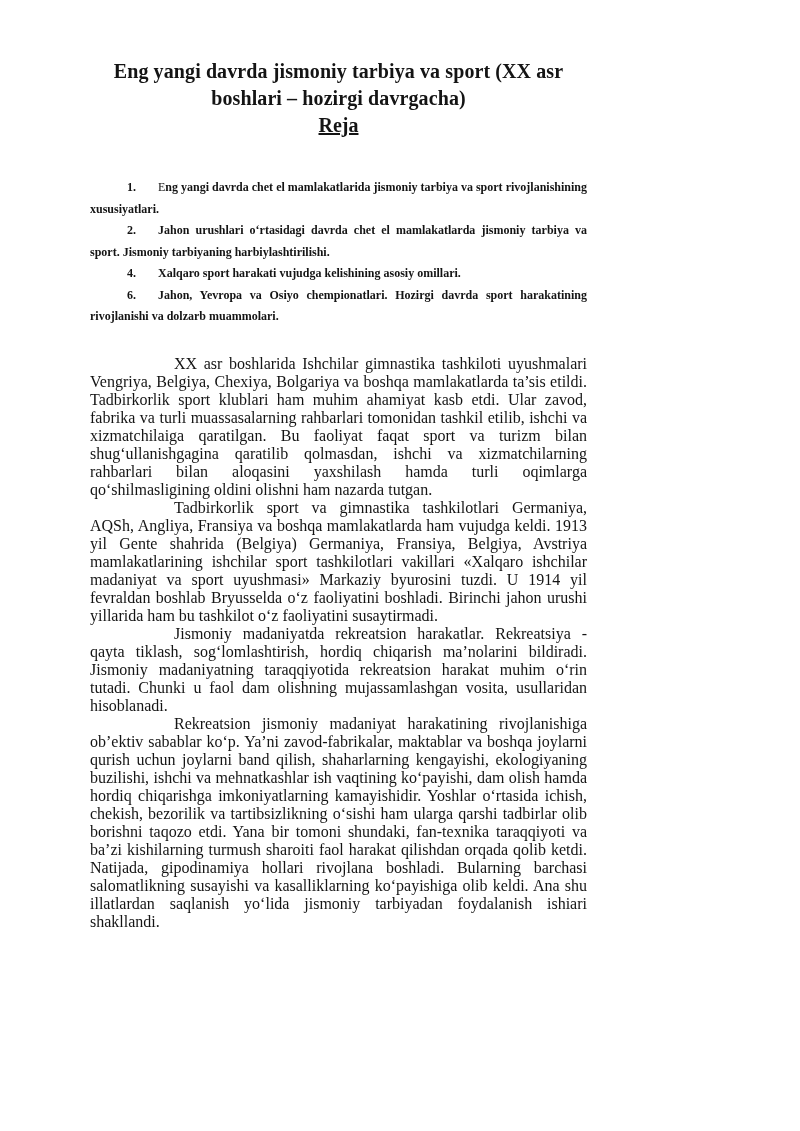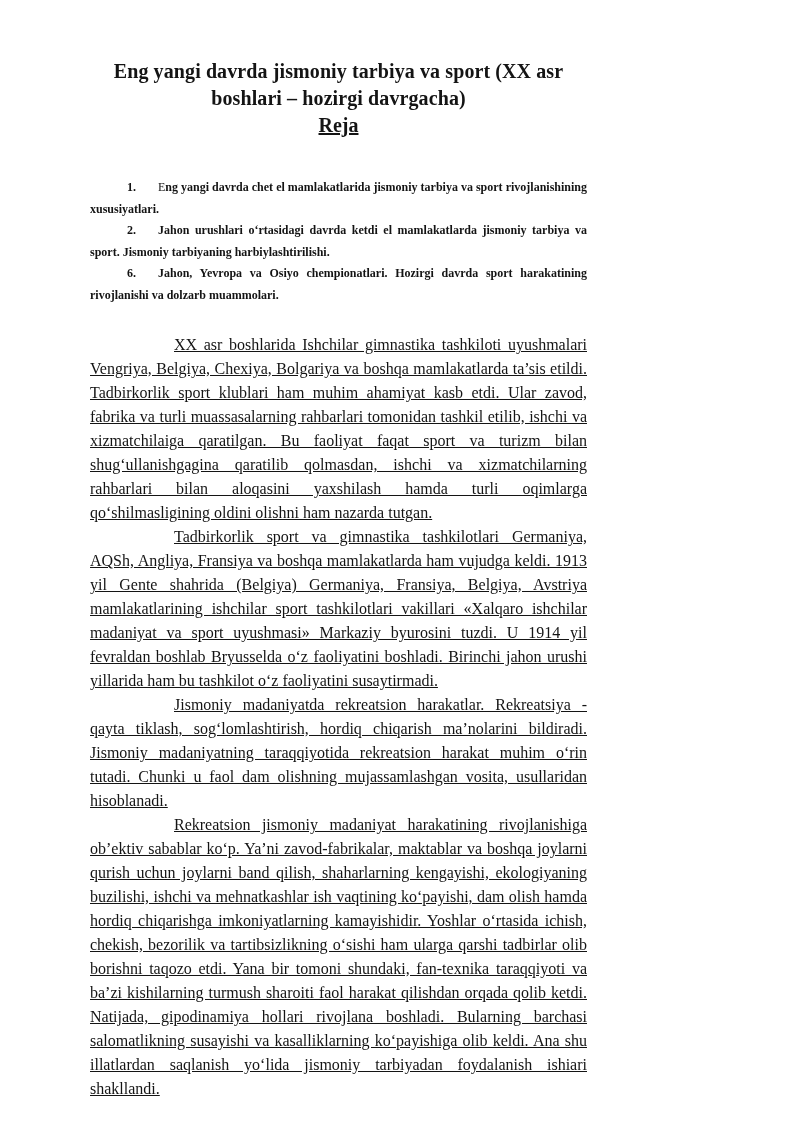--- a/index.html
+++ b/index.html
@@ -51,40 +51,40 @@
     display: inline-block;
     min-width: 31px;
     text-indent: 0;
   }
   .plan-lead {
     font-weight: normal;
   }
   .body-text {
     margin-top: 27px;
     font-size: 16px;
-    line-height: 24px;
+    line-height: 18px;
     text-align: justify;
-    text-decoration: underline;
   }
   .body-text p {
     margin: 0;
     text-indent: 84px;
   }
 </style>
 </head>
 <body>
 
 <div class="page">
 
   <h1 class="title">Eng yangi davrda jismoniy tarbiya va sport (XX asr boshlari – hozirgi davrgacha)</h1>
   <h2 class="subtitle">Reja</h2>
 
   <div class="plan-list">
     <p class="plan-item"><span class="plan-num">1.</span><span class="plan-lead">E</span><span>ng yangi davrda chet el mamlakatlarida jismoniy tarbiya va sport rivojlanishining xususiyatlari.</span></p>
-    <p class="plan-item"><span class="plan-num">2.</span><span class="plan-lead"></span><span>Jahon urushlari o‘rtasidagi davrda ketdi el mamlakatlarda jismoniy tarbiya va sport. Jismoniy tarbiyaning harbiylashtirilishi.</span></p>
+    <p class="plan-item"><span class="plan-num">2.</span><span class="plan-lead"></span><span>Jahon urushlari o‘rtasidagi davrda chet el mamlakatlarda jismoniy tarbiya va sport. Jismoniy tarbiyaning harbiylashtirilishi.</span></p>
+    <p class="plan-item"><span class="plan-num">4.</span><span class="plan-lead"></span><span>Xalqaro sport harakati vujudga kelishining asosiy omillari.</span></p>
     <p class="plan-item"><span class="plan-num">6.</span><span class="plan-lead"></span><span>Jahon, Yevropa va Osiyo chempionatlari. Hozirgi davrda sport harakatining rivojlanishi va dolzarb muammolari.</span></p>
   </div>
 
   <div class="body-text">
     <p>XX asr boshlarida Ishchilar gimnastika tashkiloti uyushmalari Vengriya, Belgiya, Chexiya, Bolgariya va boshqa mamlakatlarda ta’sis etildi. Tadbirkorlik sport klublari ham muhim ahamiyat kasb etdi. Ular zavod, fabrika va turli muassasalarning rahbarlari tomonidan tashkil etilib, ishchi va xizmatchilaiga qaratilgan. Bu faoliyat faqat sport va turizm bilan shug‘ullanishgagina qaratilib qolmasdan, ishchi va xizmatchilarning rahbarlari bilan aloqasini yaxshilash hamda turli oqimlarga qo‘shilmasligining oldini olishni ham nazarda tutgan.</p>
     <p>Tadbirkorlik sport va gimnastika tashkilotlari Germaniya, AQSh, Angliya, Fransiya va boshqa mamlakatlarda ham vujudga keldi. 1913 yil Gente shahrida (Belgiya) Germaniya, Fransiya, Belgiya, Avstriya mamlakatlarining ishchilar sport tashkilotlari vakillari «Xalqaro ishchilar madaniyat va sport uyushmasi» Markaziy byurosini tuzdi. U 1914 yil fevraldan boshlab Bryusselda o‘z faoliyatini boshladi. Birinchi jahon urushi yillarida ham bu tashkilot o‘z faoliyatini susaytirmadi.</p>
     <p>Jismoniy madaniyatda rekreatsion harakatlar. Rekreatsiya - qayta tiklash, sog‘lomlashtirish, hordiq chiqarish ma’nolarini bildiradi. Jismoniy madaniyatning taraqqiyotida rekreatsion harakat muhim o‘rin tutadi. Chunki u faol dam olishning mujassamlashgan vosita, usullaridan hisoblanadi.</p>
     <p>Rekreatsion jismoniy madaniyat harakatining rivojlanishiga ob’ektiv sabablar ko‘p. Ya’ni zavod-fabrikalar, maktablar va boshqa joylarni qurish uchun joylarni band qilish, shaharlarning kengayishi, ekologiyaning buzilishi, ishchi va mehnatkashlar ish vaqtining ko‘payishi, dam olish hamda hordiq chiqarishga imkoniyatlarning kamayishidir. Yoshlar o‘rtasida ichish, chekish, bezorilik va tartibsizlikning o‘sishi ham ularga qarshi tadbirlar olib borishni taqozo etdi. Yana bir tomoni shundaki, fan-texnika taraqqiyoti va ba’zi kishilarning turmush sharoiti faol harakat qilishdan orqada qolib ketdi. Natijada, gipodinamiya hollari rivojlana boshladi. Bularning barchasi salomatlikning susayishi va kasalliklarning ko‘payishiga olib keldi. Ana shu illatlardan saqlanish yo‘lida jismoniy tarbiyadan foydalanish ishiari shakllandi.</p>
   </div>
 

